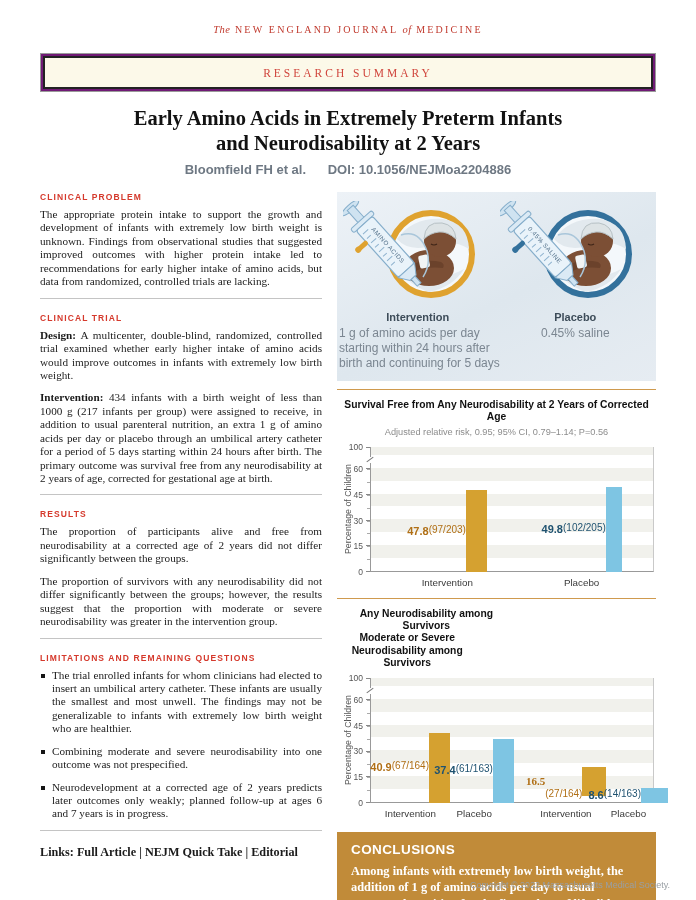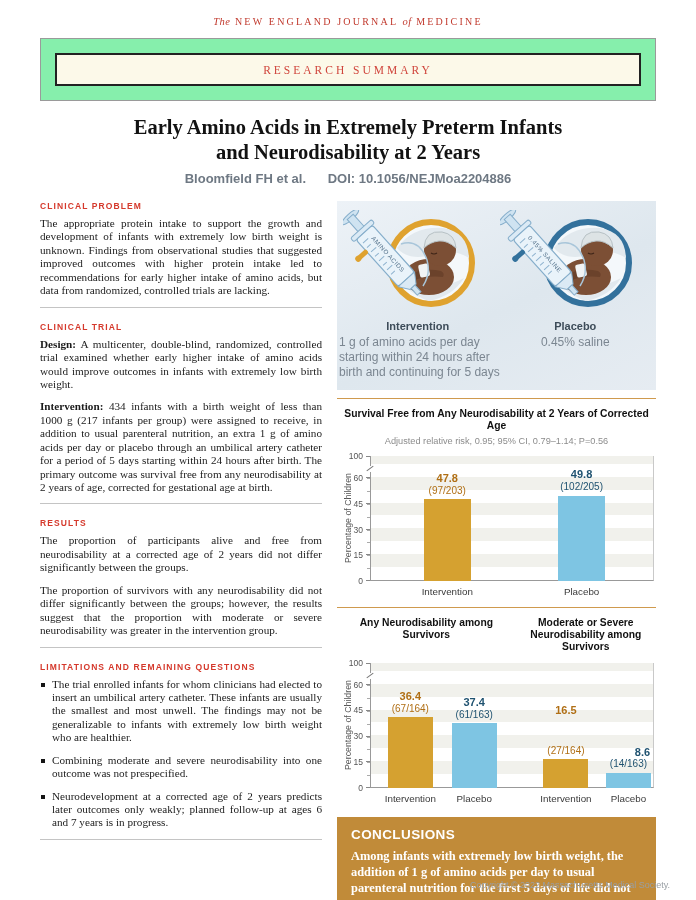--- a/index.html
+++ b/index.html
@@ -1,26 +1,26 @@
 <!DOCTYPE html>
 <html><head>
 <meta charset="utf-8">
 <style>
   * { box-sizing: border-box; margin: 0; padding: 0; }
   html,body { width:696px; height:900px; background:#ffffff; overflow:hidden; }
   body { font-family:"Liberation Serif", serif; color:#1b1b1b; position:relative; }
   .page { padding:0 40px; position:relative; height:100%; }
 
   
-  .masthead { text-align:center; padding-top:16px; color:#c13a2e; font-size:10px;
+  .masthead { text-align:center; padding-top:24px; color:#c13a2e; font-size:10px;
               letter-spacing:2.2px; white-space:nowrap; }
   .mh-i { font-style:italic; text-transform:none; letter-spacing:0.4px; font-size:10.5px; }
 
   
-  .banner-outer { margin-top:11px; border:1px solid #9a9a9a; padding:14px; background:#86efac; }
+  .banner-outer { margin-top:18px; border:1px solid #9a9a9a; padding:2px; background:#701a75; }
   .banner-inner { border:2px solid #222; background:#fcf9e9; text-align:center; padding:5px 0 6px; }
   .banner-inner span { color:#d0453c; font-size:11.5px; letter-spacing:3px; }
 
   
   .title { text-align:center; margin-top:14px; font-weight:bold; font-size:20.5px; line-height:1.22; color:#121212; }
   .byline { text-align:center; margin-top:6px; font-family:"Liberation Sans",sans-serif;
             font-weight:bold; font-size:13px; color:#6e7883; }
   .byline .sp { display:inline-block; width:18px; }
 
   
@@ -50,21 +50,21 @@
 
   .golddiv { border:none; border-top:1px solid #cf9a4e; margin:8px 0 0; }
 
   
   .chart { margin-top:9px; }
   .c-title { font-family:"Liberation Sans",sans-serif; font-weight:bold; font-size:10.3px;
              color:#111; text-align:center; line-height:1.18; }
   .c-sub { font-family:"Liberation Sans",sans-serif; font-size:9.2px; color:#8c8c8c;
            text-align:center; margin-top:3px; line-height:1.25; }
   .c2-titles, .c2-subs { display:flex; }
-  .c2-titles { margin-top:1px; }
+  .c2-titles { margin-top:1px;flex-direction:column; }
   .c2-titles .cell, .c2-subs .cell { }
   .cell-l { width:56%; } .cell-r { width:44%; }
 
   .chart-body { position:relative; height:125px; margin:9px 2px 0 33px; }
   .plot { position:absolute; inset:0; border-left:1px solid #999; border-bottom:1px solid #999;
           border-right:1px solid #c9c9c9;
           background:repeating-linear-gradient(to top,#ffffff 0 12.9px,#f1f1ec 12.9px 25.8px); }
   .majorticks { position:absolute; left:-4px; bottom:0; width:4px; height:104px;
           background:repeating-linear-gradient(to top,#888 0 1px,transparent 1px 25.7px); }
   .minorticks { position:absolute; left:-3px; bottom:0; width:3px; height:104px;
@@ -72,21 +72,21 @@
   .tick100 { position:absolute; left:-4px; bottom:124px; width:4px; height:1px; background:#888; }
   .axbreak { position:absolute; left:-4px; bottom:109px; width:8px; height:6px; background:#fff; }
   .axbreak::before { content:""; position:absolute; left:0; top:2px; width:8px;
           border-top:1px solid #777; transform:rotate(-35deg); }
   .yt { position:absolute; right:calc(100% + 7px); transform:translateY(50%);
         font-family:"Liberation Sans",sans-serif; font-size:8.5px; color:#555; }
   .ylabel { position:absolute; right:calc(100% + 17px); top:0; height:125px;
         writing-mode:vertical-rl; transform:rotate(180deg);
         display:flex; align-items:center; justify-content:center;
         font-family:"Liberation Sans",sans-serif; font-size:8.8px; color:#555; }
-  .barwrap { position:absolute; bottom:0; width:80px; display:flex; flex-direction:column;
+  .barwrap { position:absolute; bottom:0; width:80px; display:flex; flex-direction:row;
         align-items:center; justify-content:flex-end; }
   .bar-value { font-family:"Liberation Sans",sans-serif; font-weight:bold; font-size:11px; line-height:1.15; }
   .bar-frac  { font-family:"Liberation Sans",sans-serif; font-size:10px; line-height:1.15; margin-bottom:3px; }
   .bar-rect { width:47px; }
   .c2 .bar-rect { width:45px; }
   .xlabels { position:relative; height:14px; margin:4px 2px 0 33px;
         font-family:"Liberation Sans",sans-serif; font-size:9.8px; color:#3a3a3a; }
   .xl { position:absolute; top:1px; transform:translateX(-50%); white-space:nowrap; }
 
   
@@ -159,20 +159,24 @@
       <div class="bullet">
         <span class="sq"></span>
         <p>Combining moderate and severe neurodisability into one outcome was not prespecified.</p>
       </div>
       <div class="bullet">
         <span class="sq"></span>
         <p>Neurodevelopment at a corrected age of 2 years predicts later outcomes only weakly; planned follow-up at ages 6 and 7 years is in progress.</p>
       </div>
       <hr class="sep">
 
+      <div class="links">
+        <span>Links:</span>
+        <span>Full Article | NEJM Quick Take | Editorial</span>
+      </div>
     </div>
 
     <div class="col-right">
 
       <div class="figpanel">
 
         <div class="fig fig-int" style="--ring: #dfa22f;">
           <svg width="150" height="110" viewBox="0 0 150 110">
             <circle cx="88" cy="53" r="41" style="fill:#f4f8fb; stroke:var(--ring,#dfa22f); stroke-width:6"></circle>
             <path d="M54 38 Q70 16 100 18 Q125 22 126 48 Q110 38 92 44 Q66 52 54 38" fill="#e2e9ee"></path>
@@ -284,36 +288,36 @@
           <div class="minorticks"></div>
           <div class="tick100"></div>
           <div class="axbreak"></div>
           <span class="yt" style="bottom:125px">100</span>
           <span class="yt" style="bottom:103px">60</span>
           <span class="yt" style="bottom:77.2px">45</span>
           <span class="yt" style="bottom:51.5px">30</span>
           <span class="yt" style="bottom:25.7px">15</span>
           <span class="yt" style="bottom:0px">0</span>
           <div class="barwrap bw1">
-            <div class="bar-value" style="color: rgb(176, 111, 21);">36.4</div>
+            <div class="bar-value" style="color: rgb(176, 111, 21);">40.9</div>
             <div class="bar-frac" style="color: rgb(176, 111, 21);">(67/164)</div>
             <div class="bar-rect" style="height: 70.2px; background: rgb(213, 161, 48);"></div>
           </div>
           <div class="barwrap bw2">
             <div class="bar-value" style="color: rgb(31, 82, 112);">37.4</div>
             <div class="bar-frac" style="color: rgb(31, 82, 112);">(61/163)</div>
             <div class="bar-rect" style="height: 64.2px; background: rgb(126, 197, 227);"></div>
           </div>
           <div class="barwrap bw3">
-            <div class="bar-value" style="color: rgb(176, 111, 21);">16.5</div>
+            <div class="bar-value" style="color: rgb(176, 111, 21); font-family: Liberation Serif, serif;">16.5</div>
             <div class="bar-frac" style="color: rgb(176, 111, 21); margin-top: 28px;">(27/164)</div>
             <div class="bar-rect" style="height: 28.3px; background: rgb(213, 161, 48);"></div>
           </div>
           <div class="barwrap bw4">
-            <div class="bar-value" style="color: rgb(31, 82, 112); margin-left: 28px;">8.6</div>
+            <div class="bar-value" style="color: rgb(31, 82, 112);">8.6</div>
             <div class="bar-frac" style="color: rgb(31, 82, 112);">(14/163)</div>
             <div class="bar-rect" style="height: 14.8px; background: rgb(126, 197, 227);"></div>
           </div>
         </div>
         <div class="xlabels c2">
           <span class="xl xl1">Intervention</span>
           <span class="xl xl2">Placebo</span>
           <span class="xl xl3">Intervention</span>
           <span class="xl xl4">Placebo</span>
         </div>

